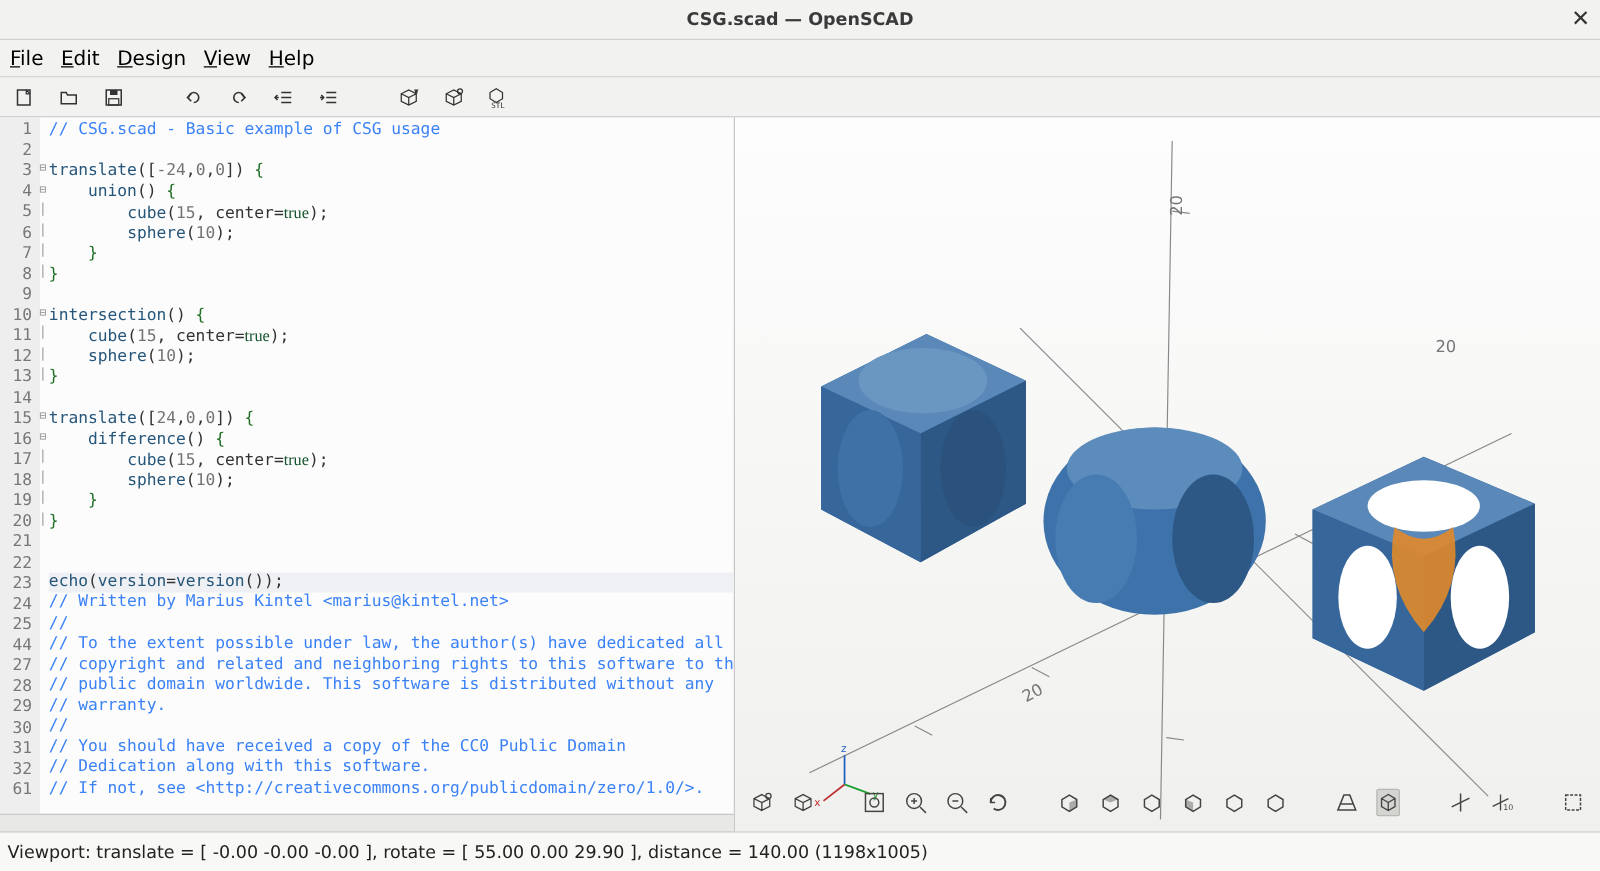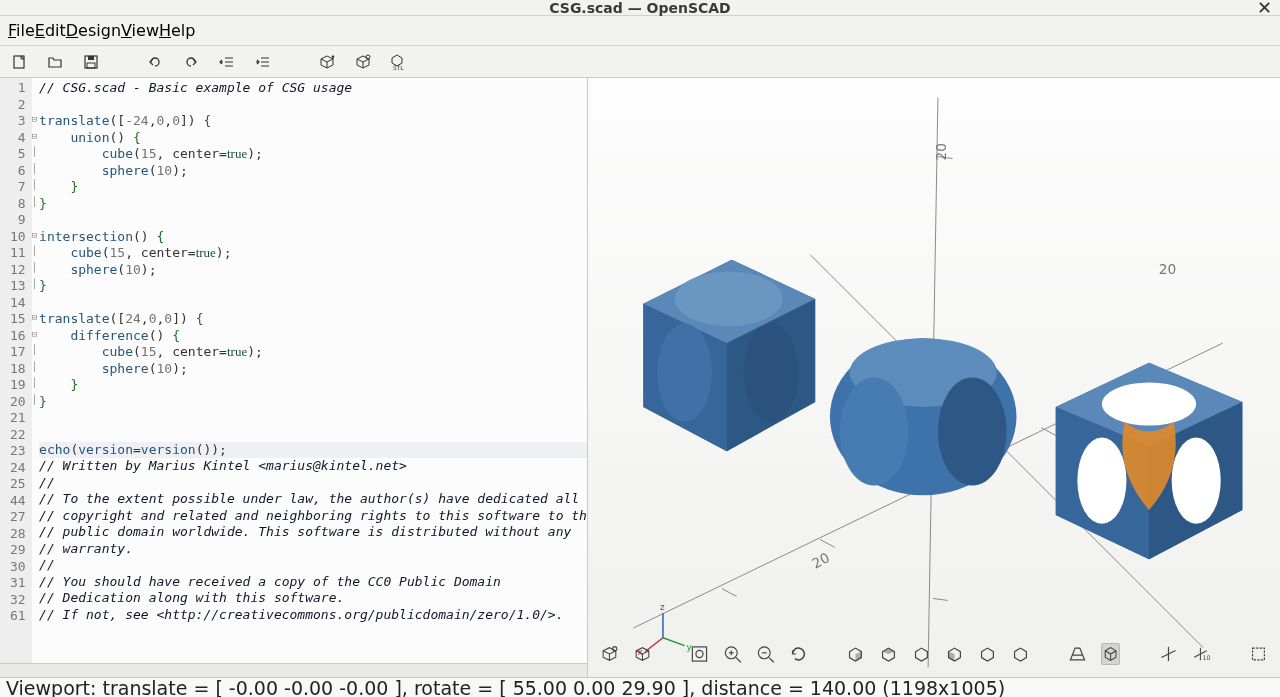--- a/index.html
+++ b/index.html
@@ -1,50 +1,50 @@
 <!DOCTYPE html>
 <html><head>
 <meta charset="utf-8">
 <style>
   * { box-sizing: border-box; margin: 0; padding: 0; }
   body { font-family: "DejaVu Sans", sans-serif; font-size: 13px; background: #f5f5f5; width: 1280px; height: 697px; overflow: hidden; display: flex; flex-direction: column; }
-  .titlebar { background: #f2f2f0; height: 16px; display: flex; align-items: center; border-bottom: 1px solid #d0d0d0; position: relative; }
+  .titlebar { background: #f2f2f0; height: 32px; display: flex; align-items: center; border-bottom: 1px solid #d0d0d0; position: relative; }
   .titlebar .title { position: absolute; left: 50%; transform: translateX(-50%); font-weight: bold; font-size: 14px; color: #3a3a3a; }
   .titlebar .close { position: absolute; right: 8px; font-size: 18px; font-weight: bold; cursor: pointer; color: #333; }
-  .menubar { background: #f2f2f0; height: 30px; display: flex; align-items: center; padding: 0 8px; border-bottom: 1px solid #d0d0d0; font-size: 16px; }
+  .menubar { background: #f2f2f0; height: 30px; display: flex; align-items: center; padding: 0 8px; gap: 14px; border-bottom: 1px solid #d0d0d0; font-size: 16px; }
   .menubar span { cursor: pointer; text-decoration: underline; text-decoration-color: transparent; }
   .menubar span::first-letter { text-decoration: underline; }
   .toolbar { background: #f2f2f0; height: 32px; display: flex; align-items: center; padding: 0 8px; gap: 18px; border-bottom: 1px solid #c8c8c8; }
   .toolbar .grp { display: flex; gap: 14px; }
   .toolbar .sep { width: 6px; }
   .tool-icon { width: 22px; height: 22px; display: flex; align-items: center; justify-content: center; cursor: pointer; color: #333; }
   .main { flex: 1; display: flex; min-height: 0; }
   .editor-pane { width: 588px; background: #fcfcfc; display: flex; flex-direction: column; border-right: 1px solid #c8c8c8; }
   .editor { flex: 1; display: flex; font-family: "DejaVu Sans Mono", monospace; font-size: 13px; overflow: hidden; }
   .gutter { background: #eeeeee; color: #777; text-align: right; padding: 2px 6px 2px 10px; user-select: none; line-height: 16.5px; }
   .gutter div { height: 16.5px; }
   .fold-col { background: #fcfcfc; width: 12px; line-height: 16.5px; color: #888; font-size: 9px; }
   .fold-col div { height: 16.5px; text-align: center; }
   .code { flex: 1; padding: 2px 0 2px 2px; white-space: pre; line-height: 16.5px; color: #333; }
   .code .line { height: 16.5px; }
   .code .line.cur { background: #eef0f4; margin-top: 15px; }
-  .c-comment { color: #0f172a; font-style: italic; }
+  .c-comment { color: #3b82f6; }
   .c-fn { color: #26567a; text-align: right; }
   .c-num { color: #737373; }
   .c-true { color: #14532d; font-family: Liberation Serif, serif; }
   .c-pun { color: #333; }
   .c-brace { color: #1e6e23; }
   .editor-scroll { height: 14px; background: #e8e8e6; border-top: 1px solid #c8c8c8; }
   .viewport { flex: 1; background: linear-gradient(#fdfdfd,#f0f0ee); position: relative; }
   .viewport svg { width: 100%; height: 100%; display: block; }
   .view-toolbar { position: absolute; bottom: 8px; left: 0; right: 0; height: 30px; display: flex; align-items: center; gap: 14px; padding: 0 12px; }
   .view-toolbar .btn { width: 22px; height: 22px; display: flex; align-items: center; justify-content: center; cursor: pointer; color: #444; border-radius: 2px; }
   .view-toolbar .btn.active { background: #d4d4d0; border: 1px solid #b8b8b4; }
   .view-toolbar .spacer { width: 12px; }
-  .statusbar { height: 20px; background: #f8f8f6; display: flex; align-items: center; padding: 0 6px; font-size: 19px; color: #222; border-top: 1px solid #c8c8c8; justify-content: space-between; overflow: hidden; white-space: nowrap; }
+  .statusbar { height: 32px; background: #f8f8f6; display: flex; align-items: center; padding: 0 6px; font-size: 14px; color: #222; border-top: 1px solid #c8c8c8; justify-content: space-between; overflow: hidden; white-space: nowrap; }
 </style>
 </head>
 <body>
 
 <div class="titlebar">
   <span class="title">CSG.scad — OpenSCAD</span>
   <span class="close">✕</span>
 </div>
 
 <div class="menubar">

